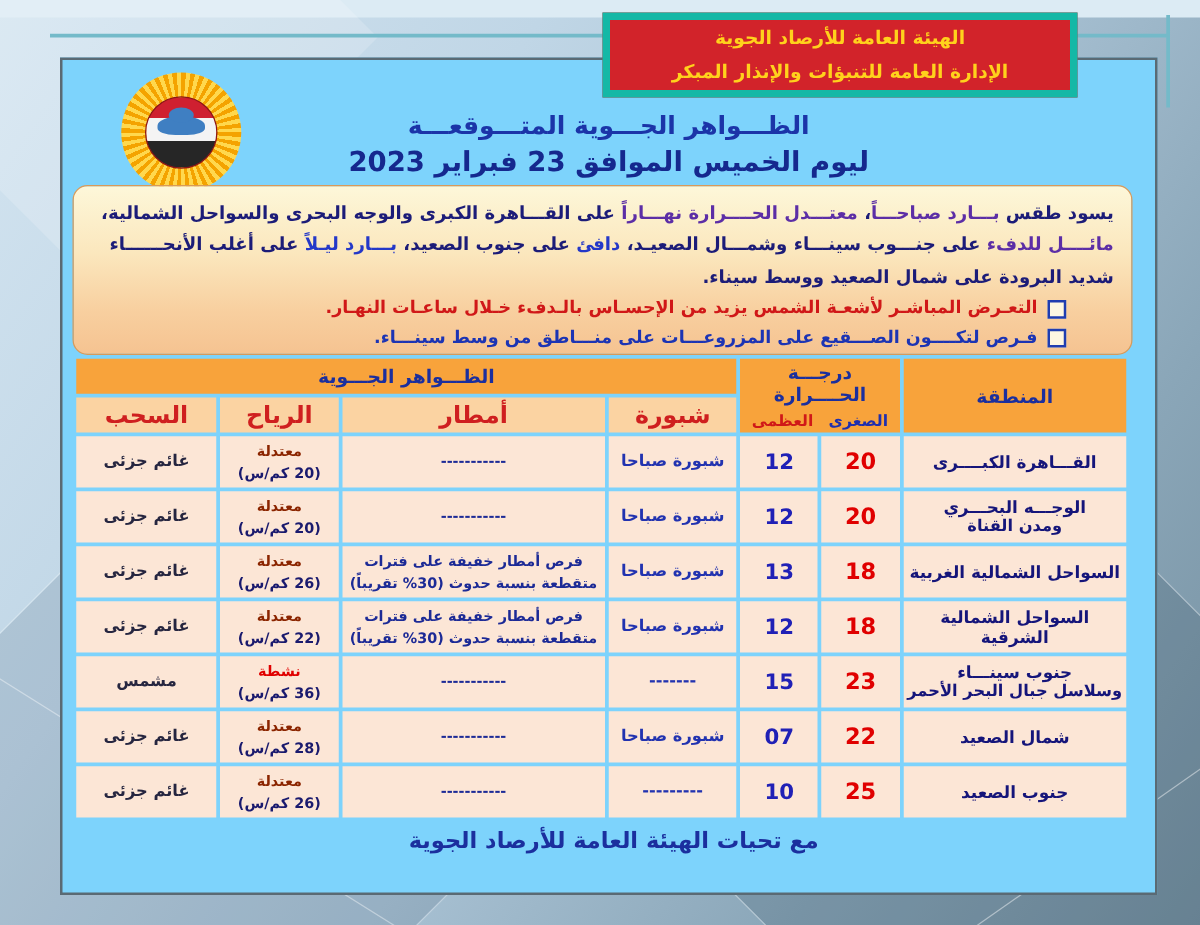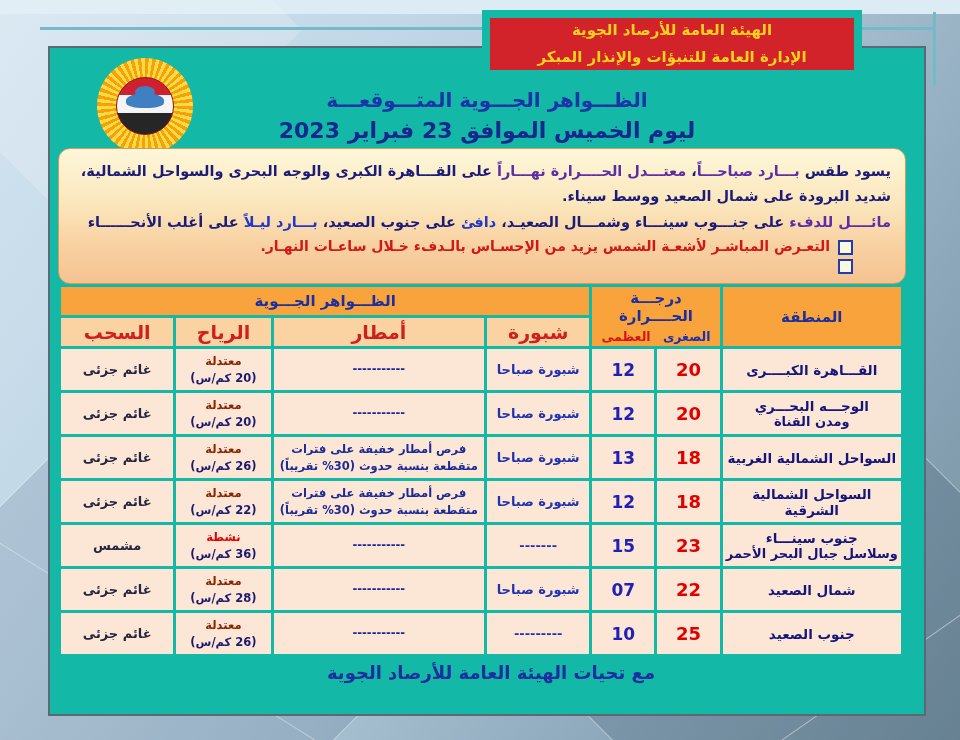--- a/index.html
+++ b/index.html
@@ -15,27 +15,27 @@
   .deco-sq2{left:-120px;bottom:-170px;width:400px;height:400px;background:rgba(65,90,110,0.16);transform:rotate(45deg);outline:1px solid rgba(255,255,255,0.3);}
   .deco-line1{left:540px;bottom:40px;width:600px;height:1px;background:rgba(255,255,255,0.45);transform:rotate(-35deg);}
   .deco-line2{left:-80px;bottom:90px;width:500px;height:1px;background:rgba(255,255,255,0.4);transform:rotate(32deg);}
   .deco-sq3{left:-60px;top:-120px;width:300px;height:300px;background:rgba(255,255,255,0.18);transform:rotate(45deg);}
   .teal-hline{left:40px;top:27px;width:895px;height:3px;background:#74bac9;z-index:1;}
   .teal-vline{left:933px;top:12px;width:3px;height:74px;background:#74bac9;z-index:1;}
 
   
   .panel{
     position:absolute;left:48px;top:46px;width:874px;height:666px;
-    background:#14b8a6;border:2px solid #5a6a74;z-index:2;text-decoration:underline;
+    background:#7dd3fc;border:2px solid #5a6a74;z-index:2;text-decoration:underline;
   }
 
   
   .redbox{
     position:absolute;left:482px;top:10px;width:380px;height:68px;z-index:6;
-    background:#d2232a;border:8px solid #14b8a6;box-sizing:border-box;
+    background:#d2232a;border:6px solid #14b8a6;box-sizing:border-box;
     display:flex;flex-direction:column;align-items:center;justify-content:center;
     direction:rtl;text-align:center;
   }
   .redbox .l1,.redbox .l2{color:#ffd21c;font-weight:bold;font-size:15px;line-height:1.8;}
 
   
   .logo{position:absolute;left:47px;top:10px;width:96px;height:96px;border-radius:50%;
     background:repeating-conic-gradient(#f4a300 0deg 4.5deg,#ffd84d 4.5deg 9deg);
     display:flex;align-items:center;justify-content:center;}
   .logo-inner{width:56px;height:56px;border-radius:50%;overflow:hidden;position:relative;
@@ -112,29 +112,30 @@
   </div>
 
   <div class="title-wrap">
     <div class="title-main">الظـــواهر الجـــوية المتـــوقعـــة</div>
     <div class="title-date">ليوم الخميس الموافق 23 فبراير 2023</div>
   </div>
 
   <div class="advisory">
     <div>
         <div class="adv-line"><span class="seg-navy">يسود طقس </span><span class="seg-violet">بـــارد صباحـــاً</span><span class="seg-navy">، </span><span class="seg-violet">معتـــدل الحــــرارة نهـــاراً</span><span class="seg-navy"> على القـــاهرة الكبرى والوجه البحرى والسواحل الشمالية،</span></div>
+        <div class="adv-line"><span class="seg-violet">مائــــل للدفء</span><span class="seg-navy"> على جنـــوب سينـــاء وشمـــال الصعيـد، </span><span class="seg-blue">دافئ</span><span class="seg-navy"> على جنوب الصعيد، </span><span class="seg-blue">بـــارد ليـلاً</span><span class="seg-navy"> على أغلب الأنحــــــاء</span></div>
         <div class="adv-line"><span class="seg-navy">شديد البرودة على شمال الصعيد ووسط سيناء.</span></div>
-        <div class="adv-line"><span class="seg-violet">مائــــل للدفء</span><span class="seg-navy"> على جنـــوب سينـــاء وشمـــال الصعيـد، </span><span class="seg-blue">دافئ</span><span class="seg-navy"> على جنوب الصعيد، </span><span class="seg-blue">بـــارد ليـلاً</span><span class="seg-navy"> على أغلب الأنحــــــاء</span></div>
       </div>
     <div class="adv-bullet">
       <span class="bullet-marker"></span>
       <span class="bullet-red">التعـرض المباشـر لأشعـة الشمس يزيد من الإحسـاس بالـدفء خـلال ساعـات النهـار.</span>
     </div>
     <div class="adv-bullet">
       <span class="bullet-marker"></span>
+      <span class="bullet-blue">فـرص لتكــــون الصـــقيع على المزروعـــات على منـــاطق من وسط سينـــاء.</span>
     </div>
   </div>
 
   <table class="wx">
     <colgroup>
       <col style="width:178px">
         <col style="width:62px">
         <col style="width:62px">
       <col style="width:102px">
         <col style="width:210px">

